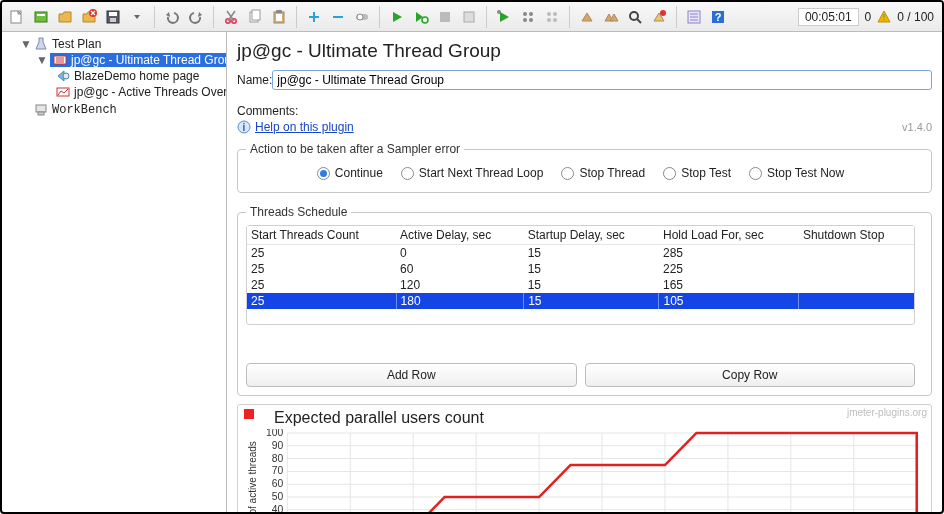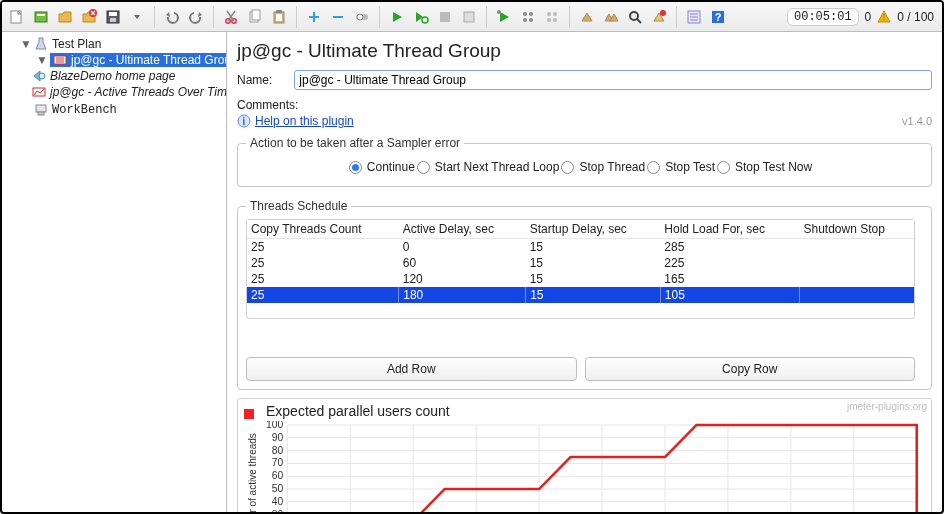--- a/index.html
+++ b/index.html
@@ -1,56 +1,56 @@
 <!DOCTYPE html>
 <html><head>
 <meta charset="utf-8">
 <style>
   * { box-sizing: border-box; }
   html, body { margin:0; padding:0; font-family: "Helvetica Neue", Arial, sans-serif; font-size:12px; color:#222; background:#fff; }
   .app { width:944px; height:514px; border:2px solid #000; border-radius:4px; display:flex; flex-direction:column; background:#fff; overflow:hidden;}
   .toolbar { height:30px; background:linear-gradient(#f8f8f8,#eaeaea); border-bottom:1px solid #bbb; display:flex; align-items:center; padding:0 4px; gap:2px;}
   .tbbtn { width:22px; height:22px; border:1px solid transparent; border-radius:3px; display:flex; align-items:center; justify-content:center; cursor:pointer; }
   .tbsep{ width:1px; height:22px; background:#ccc; margin:0 4px;}
-  .tbtime{ margin-left:auto; border:1px solid #ccc; padding:1px 6px; font-family:Liberation Mono, monospace; background:#fff; border-radius:6px;}
+  .tbtime{ margin-left:auto; border:1px solid #ccc; padding:1px 6px; font-family:Liberation Sans, sans-serif; background:#fff; border-radius:0;}
   .tbtext{ padding:0 4px;}
   .warn-tri{width:14px;height:14px;}
   .body{flex:1; display:flex; min-height:0;}
   .tree{ width:225px; border-right:1px solid #bbb; padding:4px 0; overflow:auto;}
   .treerow{ display:flex; align-items:center; gap:4px; padding:1px 4px; white-space:nowrap; cursor:pointer;}
-  .indent1{padding-left:18px;} .indent2{padding-left:34px;} .indent3{padding-left:30px;font-style:italic;}
+  .indent1{padding-left:18px;} .indent2{padding-left:34px;} .indent3{padding-left:54px;}
   .treesel{ background:#2a6fe0; color:#fff;}
   .treeicon{width:14px;height:14px;flex:0 0 14px;}
   .discl{width:10px;text-align:center;color:#666;}
   .main{ flex:1; display:flex; flex-direction:column; padding:6px 10px 8px 10px; overflow:auto;}
   h1.title{ font-size:19px; font-weight:500; margin:2px 0 8px 0;}
-  .namerow{ display:flex; align-items:center; gap:22px; margin-bottom:4px;}
+  .namerow{ display:flex; align-items:center; gap:0; margin-bottom:4px;}
   .namerow label{ white-space:nowrap;}
   .namerow input{ flex:1; border:1px solid #7aa3e8; border-radius:3px; padding:2px 4px; font-size:12px; outline:none; background:#fff;}
-  .comments{ margin-top:4px;}
+  .comments{ margin-top:10px;}
   .helprow{ display:flex; align-items:center; gap:4px; margin:2px 0 4px 0;}
   .helprow a{ color:#1846c9; text-decoration:underline; cursor:pointer;}
   .version{ margin-left:auto; color:#999; font-size:11px;}
   fieldset{ border:1px solid #c7c7c7; border-radius:4px; margin:4px 0 8px 0; padding:6px 16px 8px 8px;}
   legend{ padding:0 4px; color:#333;}
-  .radios{ display:flex; align-items:center; justify-content:center; gap:2px; padding:4px 0;}
+  .radios{ display:flex; align-items:center; justify-content:center; gap:18px; padding:4px 0;}
   .radio{ display:flex; align-items:center; gap:5px; cursor:pointer;}
   .radiodot{ width:13px;height:13px;border:1px solid #888;border-radius:50%; display:flex;align-items:center;justify-content:center;}
   .radiodot.sel::after{content:"";width:7px;height:7px;border-radius:50%;background:#2a7df0;}
   table.sched{ width:100%; border-collapse:collapse; background:#fff;}
   table.sched th{ text-align:left; font-weight:400; padding:2px 4px; background:#fff; border-bottom:1px solid #e5e5e5; color:#222;}
   table.sched td{ padding:1px 4px; border:0;}
   tr.selrow td{ background:#1445e5; color:#fff;}
   tr.selrow td + td { border-left:1px solid #6f8ff0;}
   .tableWrap{ border:1px solid #d0d0d0; border-radius:3px; background:#fff; min-height:100px;}
   .btnrow{ display:flex; gap:8px; margin-top:6px;}
   .btn{ flex:1; border:1px solid #bcbcbc; background:linear-gradient(#ffffff,#efefef); border-radius:4px; padding:4px 0; text-align:center; cursor:pointer;margin-top:32px;}
   .chartbox{ border:1px solid #d0d0d0; border-radius:3px; padding:4px 6px 2px 6px; position:relative;}
   .chartfooter{ position:absolute; right:4px; top:2px; color:#bdbdbd; font-size:10px;}
-  .legend{ display:flex; align-items:flex-end; gap:12px; font-size:14px; margin-bottom:2px;}
+  .legend{ display:flex; align-items:flex-start; gap:20px; font-size:16px; margin-bottom:2px;}
   .legend .sw{ width:10px;height:10px;background:#e22;}
   svg.chart{ width:100%; height:160px; display:block;}
   .axislabel{ font-size:10px; fill:#555;}
   .ticklabel{ font-size:10px; fill:#333;}
   .grid{ stroke:#e6e6e6; stroke-width:1;}
   .series{ stroke:#e22020; stroke-width:2.5; fill:none;}
   .ytitle{ font-size:10px; fill:#333;}
 </style>
 </head>
 <body>
@@ -321,21 +321,21 @@
             </div>
           </div>
     </fieldset>
 
     <fieldset>
       <legend>Threads Schedule</legend>
       <div class="tableWrap">
         <table class="sched">
           <thead>
                 <tr id="schedHead">
-                  <th>Copy Threads Count</th>
+                  <th>Start Threads Count</th>
                   <th>Active Delay, sec</th>
                   <th>Startup Delay, sec</th>
                   <th>Hold Load For, sec</th>
                   <th>Shutdown Stop</th>
                 </tr>
               </thead>
           <tbody id="schedBody">
                 <tr>
                   <td>25</td>
                   <td>0</td>

